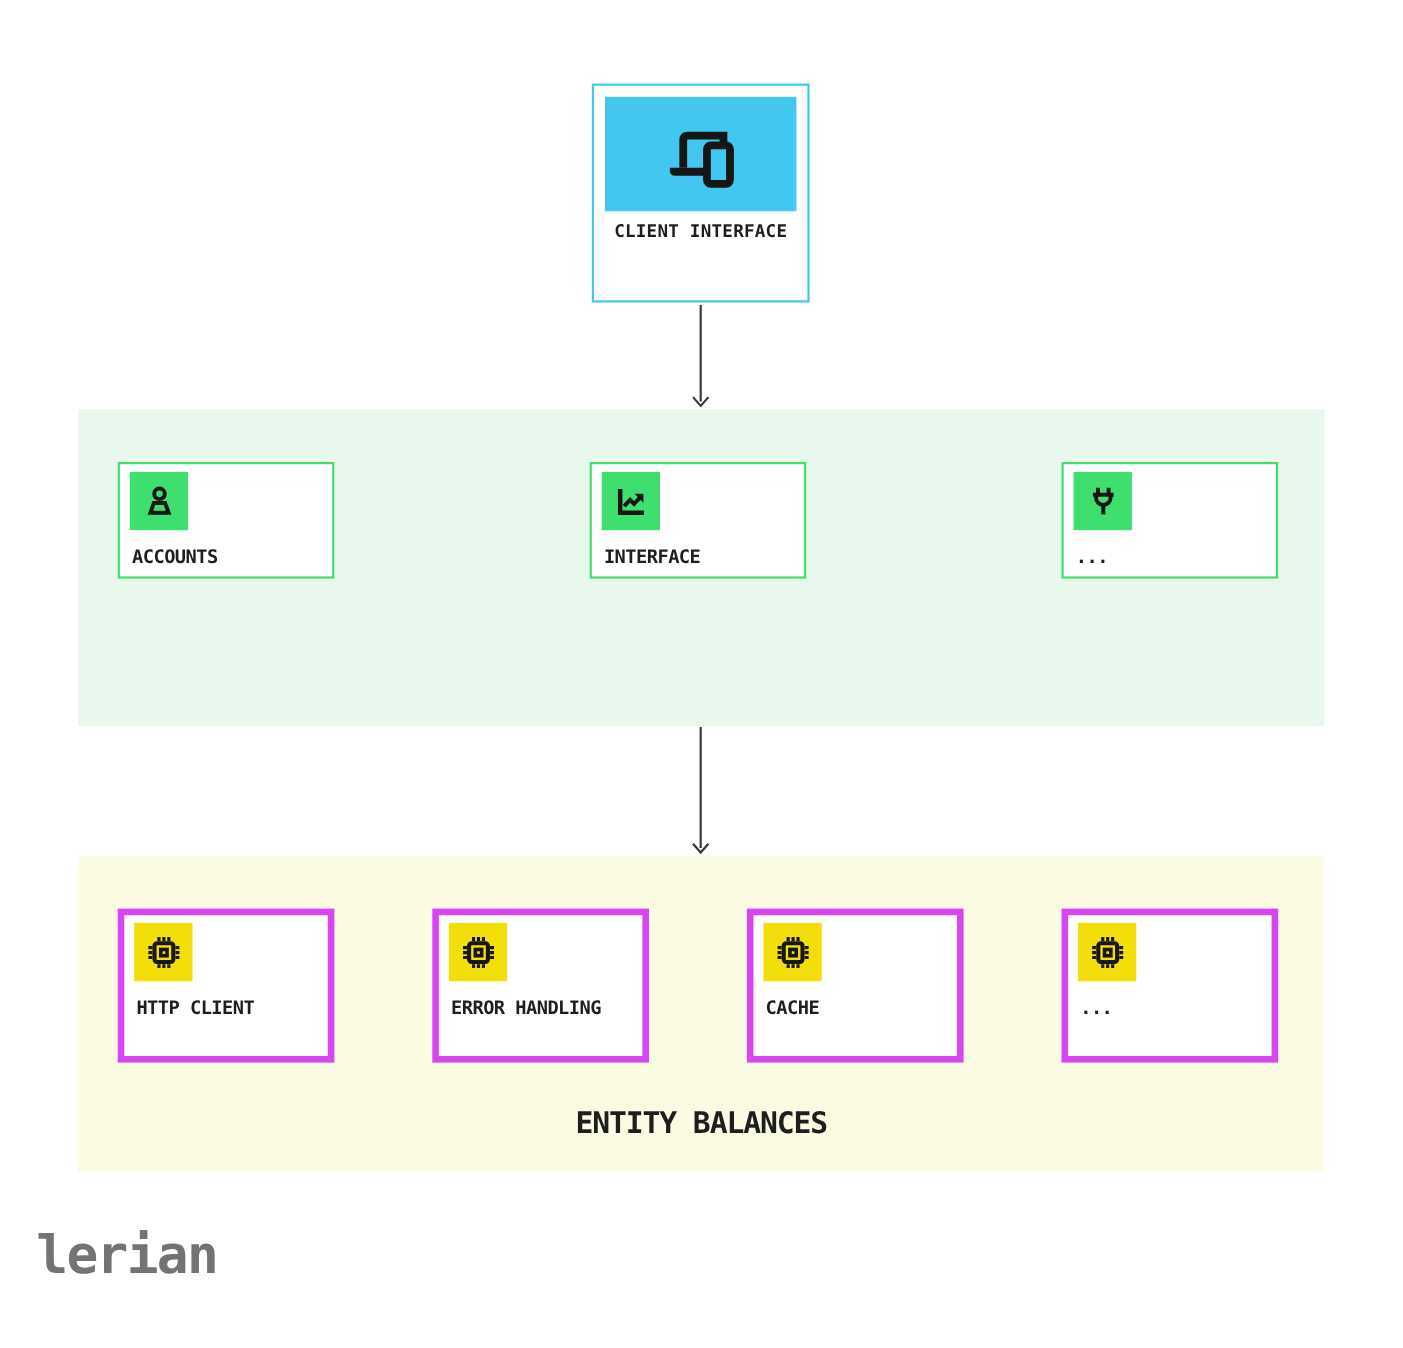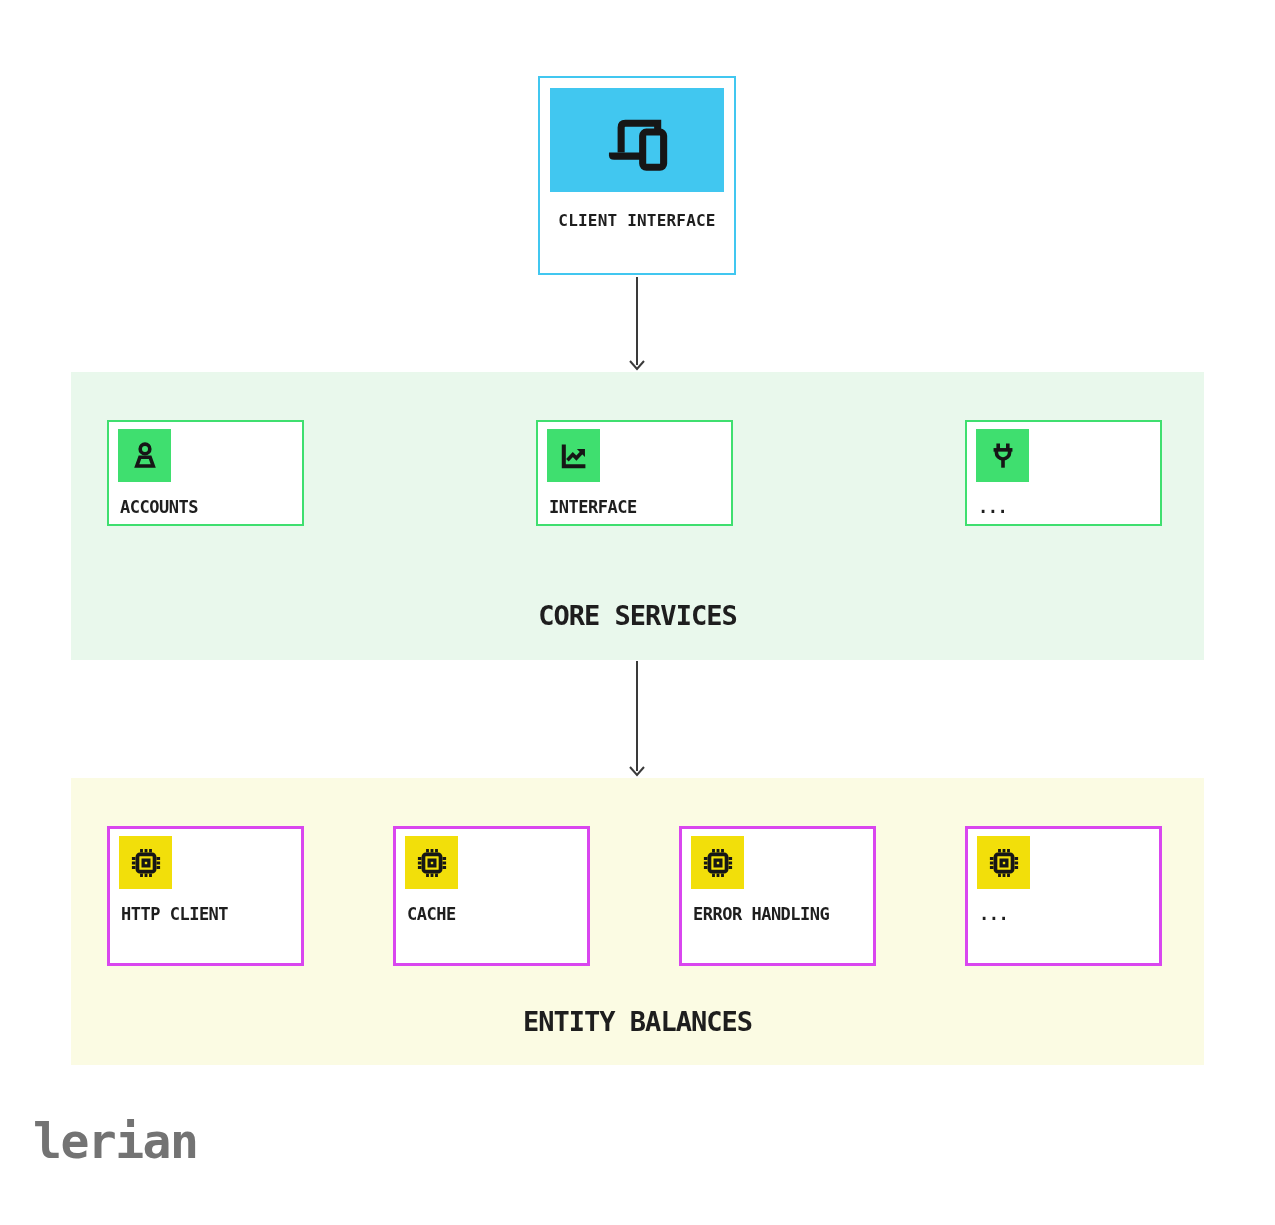--- a/index.html
+++ b/index.html
@@ -12,21 +12,21 @@
   
   .client-box {
     position:absolute; left:538px; top:76px; width:198px; height:199px;
     box-sizing:border-box; border:2px solid #41c7f0; background:#fff;
   }
   .client-icon-panel {
     margin:10px 10px 0 10px; height:104px; background:#41c7f0;
     display:flex; align-items:center; justify-content:center;
   }
   .client-label {
-    margin-top:19px; text-align:center;
+    margin-top:8px; text-align:center;
     font-size:16px; font-weight:700; letter-spacing:0.2px;
   }
 
   
   .arrow { position:absolute; }
   .arrow line, .arrow polyline { stroke:#3a3a3a; stroke-width:2; fill:none; }
 
   
   .band { position:absolute; left:71px; width:1133px; }
   .band.core   { top:372px; height:288px; background:#e9f8ec; }
@@ -34,21 +34,21 @@
 
   .cards {
     position:absolute; top:48px; left:0; right:0;
     display:flex; justify-content:space-between;
     padding:0 42px 0 36px;
   }
   .card {
     width:197px; box-sizing:border-box; background:#fff; padding:7px 9px;
   }
   .core   .card { height:106px; border:2px solid #3fdf6f; }
-  .entity .card { height:140px; border:3px solid #d946ef; }
+  .entity .card { height:140px; border:6px solid #d946ef; }
 
   .icon-sq {
     width:53px; height:53px;
     display:flex; align-items:center; justify-content:center;
   }
   .core   .icon-sq { background:#3fdf6f; }
   .entity .icon-sq { background:#f2df0a; }
 
   .card-label {
     margin:15px 0 0 2px;
@@ -120,21 +120,20 @@
             <path class="ink" d="M8.8 3.6 V7.3 M15.2 3.6 V7.3" stroke-width="2.4"></path>
             <path class="ink" d="M5.7 7.9 H18.3" stroke-width="2.4"></path>
             <path class="ink" d="M7.6 7.9 v1.7 a4.4 4.4 0 0 0 8.8 0 V7.9" stroke-width="2.4"></path>
             <path class="ink" d="M12 14.2 V19.8" stroke-width="2.4"></path>
           </svg>
         </div>
         <div class="card-label">...</div>
       </div>
 
     </div>
-    <div class="band-title">CORE SERVICES</div>
   </section>
 
   <svg class="arrow" style="left:626px; top:661px;" width="22" height="117">
     <line x1="11" y1="0" x2="11" y2="110"></line>
     <polyline points="4,106 11,114 18,106"></polyline>
   </svg>
 
   <section class="band entity">
     <div class="cards">
 
@@ -150,32 +149,32 @@
       </div>
 
       <div class="card">
         <div class="icon-sq">
           <svg width="36" height="36" viewBox="0 0 24 24">
             <rect class="ink" x="6.3" y="6.3" width="11.4" height="11.4" rx="1.6" stroke-width="2.5"></rect>
             <rect class="ink" x="10.1" y="10.1" width="3.8" height="3.8" stroke-width="2.2"></rect>
             <path class="ink" d="M9 2.6V5 M12 2.6V5 M15 2.6V5 M9 19V21.4 M12 19V21.4 M15 19V21.4 M2.6 9H5 M2.6 12H5 M2.6 15H5 M19 9H21.4 M19 12H21.4 M19 15H21.4" stroke-width="1.9"></path>
           </svg>
         </div>
-        <div class="card-label">CACHE</div>
+        <div class="card-label">ERROR HANDLING</div>
       </div>
 
       <div class="card">
         <div class="icon-sq">
           <svg width="36" height="36" viewBox="0 0 24 24">
             <rect class="ink" x="6.3" y="6.3" width="11.4" height="11.4" rx="1.6" stroke-width="2.5"></rect>
             <rect class="ink" x="10.1" y="10.1" width="3.8" height="3.8" stroke-width="2.2"></rect>
             <path class="ink" d="M9 2.6V5 M12 2.6V5 M15 2.6V5 M9 19V21.4 M12 19V21.4 M15 19V21.4 M2.6 9H5 M2.6 12H5 M2.6 15H5 M19 9H21.4 M19 12H21.4 M19 15H21.4" stroke-width="1.9"></path>
           </svg>
         </div>
-        <div class="card-label">ERROR HANDLING</div>
+        <div class="card-label">CACHE</div>
       </div>
 
       <div class="card">
         <div class="icon-sq">
           <svg width="36" height="36" viewBox="0 0 24 24">
             <rect class="ink" x="6.3" y="6.3" width="11.4" height="11.4" rx="1.6" stroke-width="2.5"></rect>
             <rect class="ink" x="10.1" y="10.1" width="3.8" height="3.8" stroke-width="2.2"></rect>
             <path class="ink" d="M9 2.6V5 M12 2.6V5 M15 2.6V5 M9 19V21.4 M12 19V21.4 M15 19V21.4 M2.6 9H5 M2.6 12H5 M2.6 15H5 M19 9H21.4 M19 12H21.4 M19 15H21.4" stroke-width="1.9"></path>
           </svg>
         </div>

